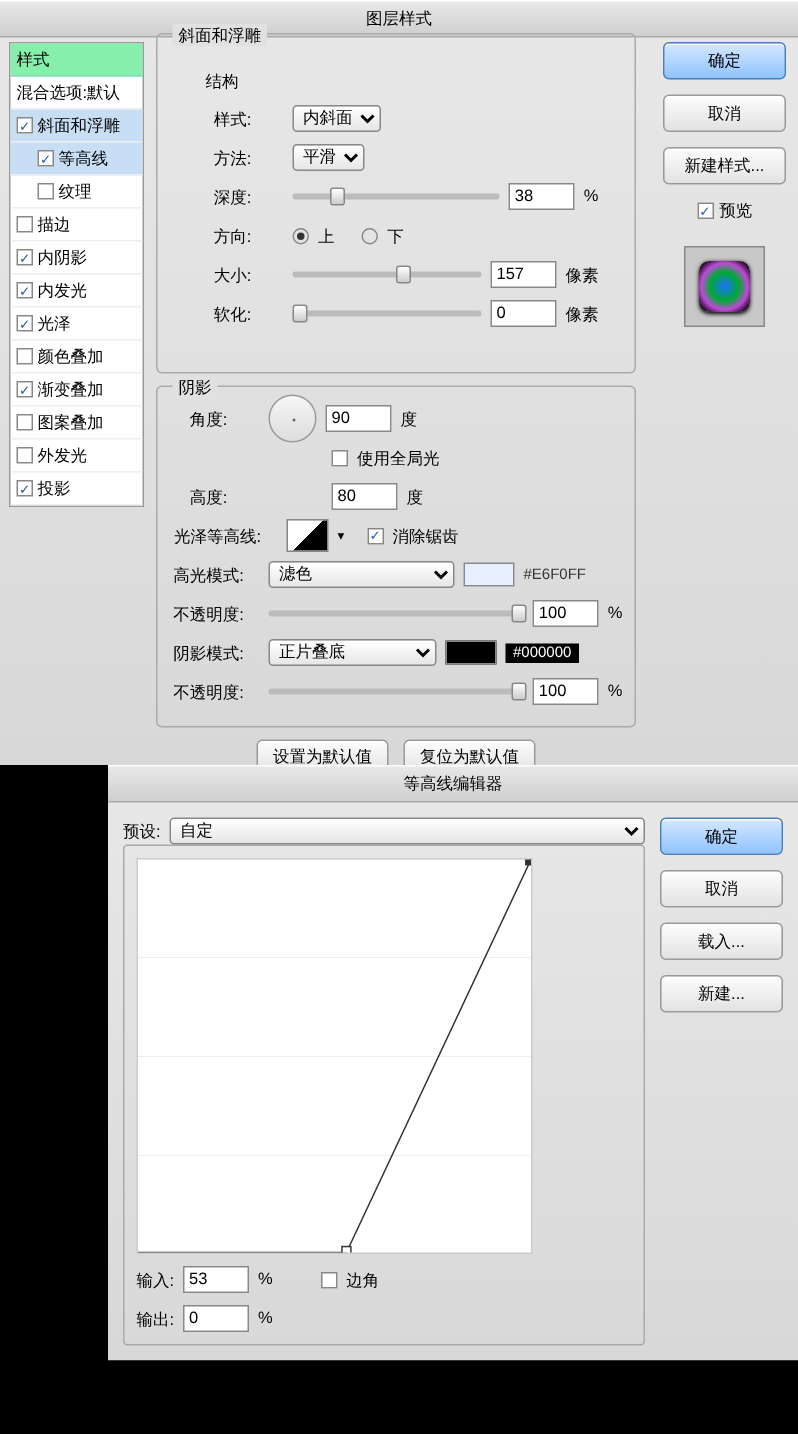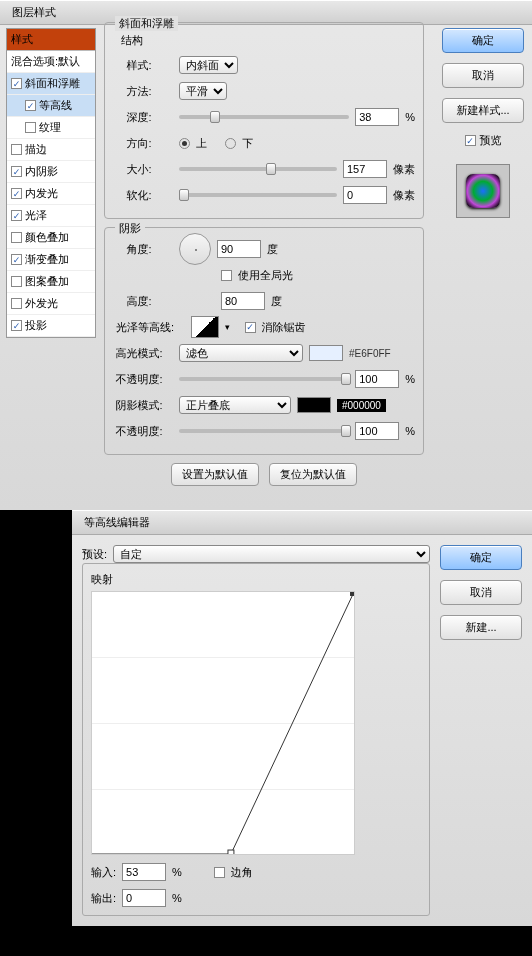--- a/index.html
+++ b/index.html
@@ -1,22 +1,22 @@
 <!DOCTYPE html>
 <html><head>
 <meta charset="utf-8">
 <style>
 *{box-sizing:border-box;font-family:"Lucida Grande","Microsoft Yahei",sans-serif;font-size:11px;margin:0;padding:0}
 body{background:#000;width:532px}
 .panel{background:linear-gradient(#e8e8e8,#d8d8d8);}
-.titlebar{background:linear-gradient(#e8e8e8,#cfcfcf);padding:4px 12px;border-bottom:1px solid #aaa;border-top:1px solid #fff}
+.titlebar{background:linear-gradient(#e8e8e8,#cfcfcf);text-align:center;padding:4px 0;border-bottom:1px solid #aaa;border-top:1px solid #fff}
 .dlg1{height:510px;position:relative}
 .dlg2{margin-left:72px;width:460px;position:relative}
 .sidebar{position:absolute;left:6px;top:28px;width:90px;border:1px solid #999;background:#fff}
-.side-h{background:#c2410c;padding:3px 4px;border-bottom:1px solid #bbb}
+.side-h{background:#86efac;padding:3px 4px;border-bottom:1px solid #bbb}
 .side-i{padding:3px 4px;border-bottom:1px solid #eee;display:flex;align-items:center;gap:3px}
 .side-i.sel{background:#c8def5}
 .side-sub{padding-left:18px}
 .ck{width:11px;height:11px;border:1px solid #888;background:#fff;display:inline-flex;align-items:center;justify-content:center;font-size:9px;color:#2a5db0}
 .right{position:absolute;right:8px;top:28px;width:82px;display:flex;flex-direction:column;gap:10px;align-items:center}
 .btn{background:linear-gradient(#fdfdfd,#e2e2e2);border:1px solid #999;border-radius:4px;padding:4px 0;width:82px;text-align:center;box-shadow:0 1px 0 #fff inset}
 .btn.primary{background:linear-gradient(#d5e8ff,#8fc3ff);border-color:#4a7fbf}
 .preview-ck{display:flex;align-items:center;gap:4px}
 .thumb{width:54px;height:54px;background:#c8c8c8;border:1px solid #888;margin-top:6px;display:flex;align-items:center;justify-content:center}
 .lens{width:34px;height:34px;border-radius:7px;background:radial-gradient(circle at 50% 50%,#1a6fff 0%,#0a3 40%,#c048d8 65%,#000 90%);box-shadow:0 1px 3px #000}
@@ -119,21 +119,21 @@
         <span>预览</span>
     </div>
     <div class="thumb">
         <div class="lens"></div>
       </div>
   </div>
 
   <div class="center">
     <div class="fs">
       <span class="fs-title">斜面和浮雕</span>
-      <div class="fs" style="border:none;padding:0 0 0 0;margin:0">
+      <div class="fs" style="border:none;padding:0 0 0 0;margin:16px">
         <div style="font-size:11px;margin:2px 0 4px 8px">结构</div>
         <div class="row">
             <span class="lbl">样式:</span>
             <select><option>内斜面</option></select>
           </div>
         <div class="row">
             <span class="lbl">方法:</span>
             <select><option>平滑</option></select>
           </div>
         <div class="row">
@@ -224,21 +224,20 @@
 
 <div class="panel dlg2">
   <div class="titlebar">等高线编辑器</div>
   <div class="body2">
     <div class="left2">
       <div class="ps-row">
         <span>预设:</span>
         <select style="flex:1"><option>自定</option></select>
       </div>
       <div class="curvebox">
-        <div style="margin-bottom:4px">映射</div>
         <div class="curve">
           <svg viewBox="0 0 264 264">
               <polyline points="0,264 140,264 264,0" fill="none" stroke="#333" stroke-width="1"></polyline>
               <rect x="137" y="260" width="6" height="6" fill="#fff" stroke="#333"></rect>
               <rect x="260" y="-2" width="6" height="6" fill="#333"></rect>
             </svg>
         </div>
         <div class="io">
           <span>输入:</span>
           <input type="text" value="53" style="">
@@ -250,16 +249,17 @@
         <div class="io">
           <span>输出:</span>
           <input type="text" value="0" style="">
           <span>%</span>
         </div>
       </div>
     </div>
     <div class="right2">
       <div class="btn primary">确定</div>
       <div class="btn">取消</div>
+      <div class="btn">载入...</div>
       <div class="btn">新建...</div>
     </div>
   </div>
 </div>
 
 </body></html>

